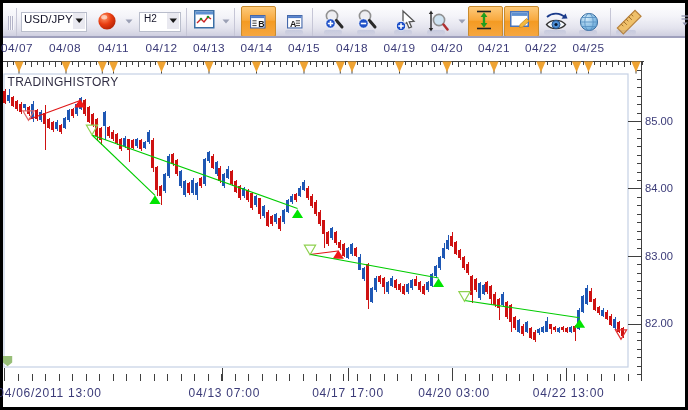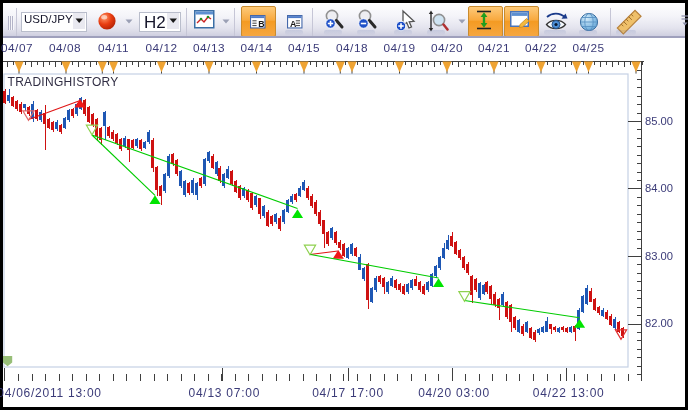--- a/index.html
+++ b/index.html
@@ -24,21 +24,21 @@
           <stop offset="1" stop-color="#9c1800"></stop>
         </radialGradient>
       </defs>
       <circle cx="10" cy="10" r="8.6" fill="url(#rg)"></circle>
       <ellipse cx="7.2" cy="6.2" rx="3" ry="2.2" fill="#ffffff" opacity="0.55"></ellipse>
     </svg>
     <svg style="position:absolute;left:122px;top:16px" width="8" height="5">
       <path d="M0.5 0.5 L7.5 0.5 L4 4.5 Z" fill="#9ba0b5"></path>
     </svg>
     <div style="position:absolute;left:136px;top:8.5px;width:40px;height:18px;background:#fff;border:1px solid #b9bdcb"></div>
-    <div style="position:absolute;left:141px;top:10px;font-size:17px;color:#15152a">H2</div>
+    <div style="position:absolute;left:141px;top:10px;font-size:10px;color:#15152a">H2</div>
     <div style="position:absolute;left:164px;top:9.5px;width:12px;height:16px;background:#e9e9f0"></div>
     <svg style="position:absolute;left:166px;top:15px" width="9" height="6">
       <path d="M0.5 0.5 L8 0.5 L4.2 5 Z" fill="#1a1a1a"></path>
     </svg>
     <div style="position:absolute;left:183px;top:5px;width:1px;height:28px;background:#c6c6d6"></div>
     <svg style="position:absolute;left:191px;top:7px" width="21" height="19">
       <rect x="0.75" y="0.75" width="19" height="17" fill="#fff" stroke="#3a6ea5" stroke-width="1.5"></rect>
       <rect x="1.5" y="1.5" width="17.6" height="3" fill="#5d8fd0"></rect>
       <polyline points="3,13 7,9 10,12 14,7 17,9" fill="none" stroke="#cc2222" stroke-width="1.4"></polyline>
       <circle cx="7" cy="9" r="1.3" fill="#1e8c1e"></circle>

